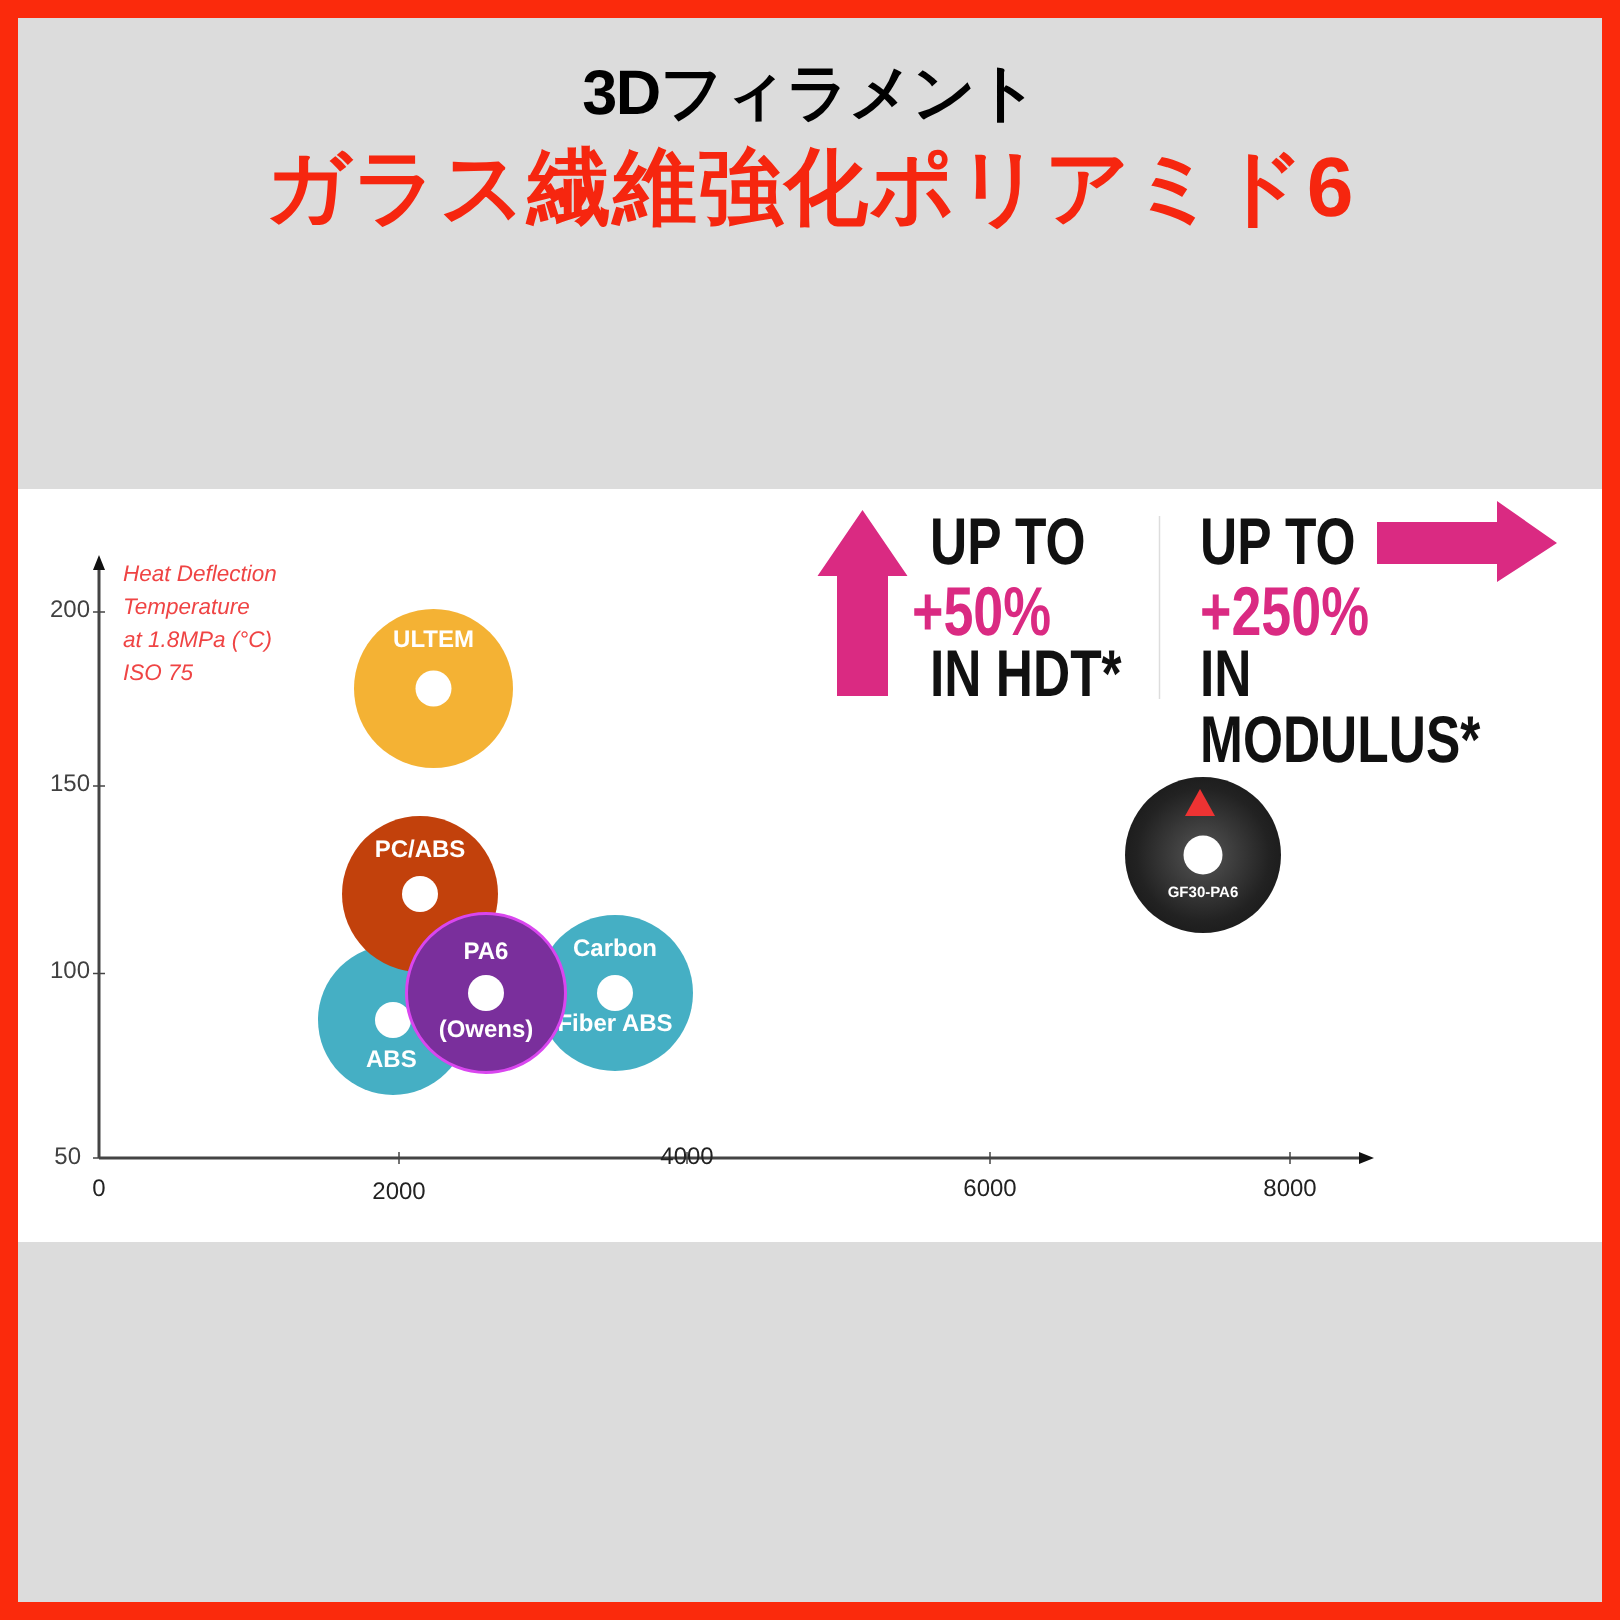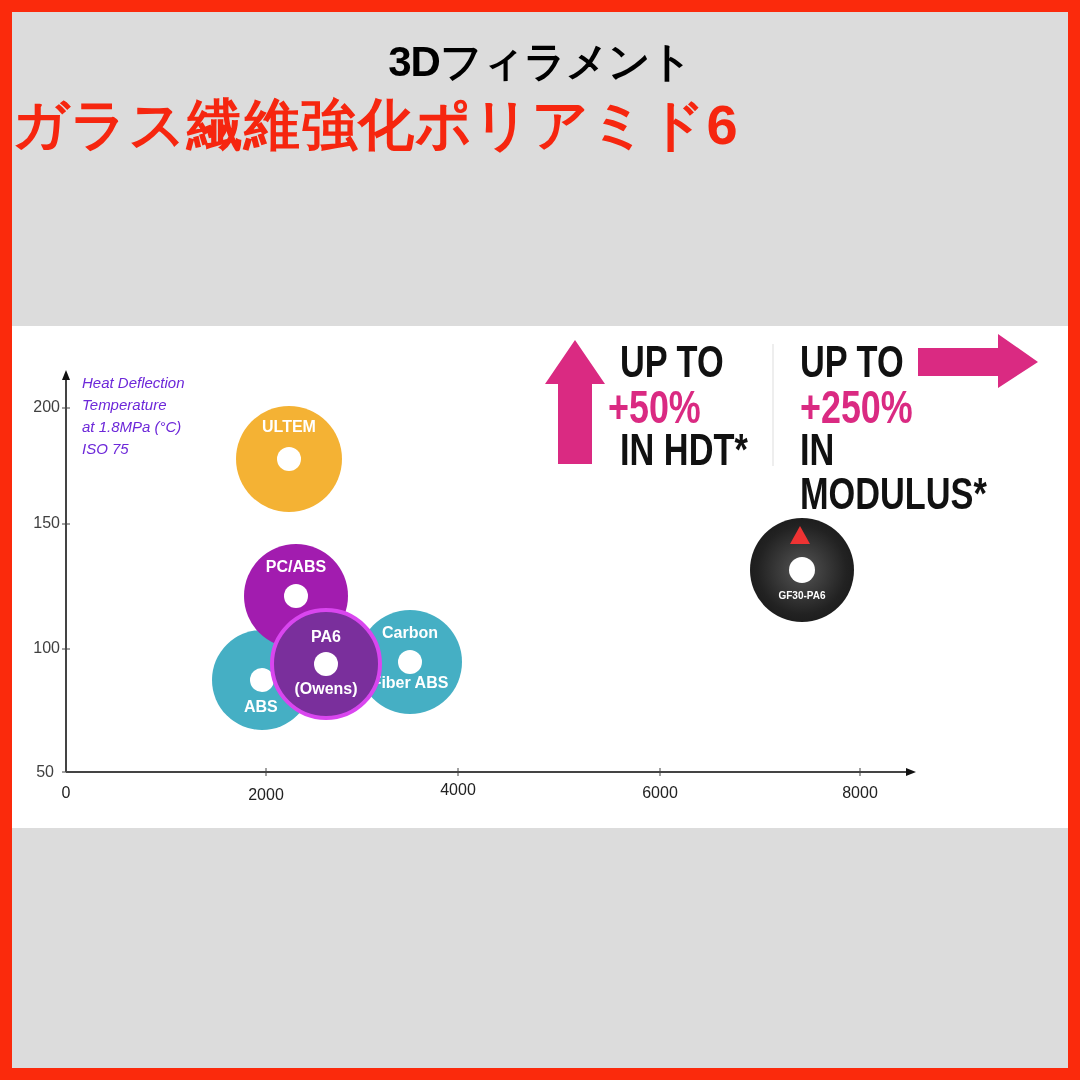--- a/index.html
+++ b/index.html
@@ -1,24 +1,24 @@
 <!DOCTYPE html>
 <html><head>
 <meta charset="utf-8">
 <style>
   html,body{margin:0;padding:0;}
   body{width:1080px;height:1080px;background:#fb2a0c;position:relative;overflow:hidden;font-family:"Liberation Sans",sans-serif;}
   .frame{position:absolute;left:12px;top:12px;width:1056px;height:1056px;background:#dcdcdc;}
   .title1{position:absolute;left:0;right:0;top:22px;text-align:center;font-size:42px;font-weight:bold;color:#000;letter-spacing:-1px;}
-  .title2{position:absolute;left:0;right:0;top:76px;font-size:56px;font-weight:bold;color:#f6260f;letter-spacing:1px;}
+  .title2{position:absolute;left:0;right:0;top:76px;text-align:center;font-size:56px;font-weight:bold;color:#f6260f;letter-spacing:1px;}
   .panel{position:absolute;left:12px;top:326px;width:1056px;height:502px;background:#fff;}
   .abs{position:absolute;}
   .ytick{position:absolute;font-size:16px;color:#404040;text-align:right;width:40px;}
   .xtick{position:absolute;font-size:16px;color:#222;width:60px;text-align:center;}
-  .axlabel{position:absolute;font-style:italic;font-size:15px;color:#6d28d9;line-height:22px;}
+  .axlabel{position:absolute;font-style:italic;font-size:15px;color:#ef4444;line-height:22px;}
   .disc{position:absolute;border-radius:50%;display:flex;align-items:center;justify-content:center;}
   .hole{position:absolute;width:24px;height:24px;border-radius:50%;background:#fff;}
   .dlabel{position:absolute;color:#fff;font-weight:bold;font-size:16px;text-align:right;white-space:nowrap;}
   .big{position:absolute;font-weight:bold;font-family:"Liberation Sans",sans-serif;line-height:1;transform:scaleX(0.78);transform-origin:left top;}
   .note{position:absolute;font-size:9px;font-style:italic;color:#555;line-height:13px;}
 </style>
 </head>
 <body>
 
 <div class="frame">
@@ -51,53 +51,53 @@
     <polygon points="906,22 986,22 986,8 1026,36 986,62 986,50 906,50" fill="#da2a82"></polygon>
   </svg>
 
   <div class="ytick" style="left:8px;top:72px">200</div>
   <div class="ytick" style="left:8px;top:188px">150</div>
   <div class="ytick" style="left:8px;top:313px">100</div>
   <div class="ytick" style="left:2px;top:437px">50</div>
 
   <div class="xtick" style="left:24px;top:458px">0</div>
   <div class="xtick" style="left:224px;top:460px">2000</div>
-  <div class="xtick" style="left:416px;top:455px">4000</div>
+  <div class="xtick" style="left:416px;top:437px">4000</div>
   <div class="xtick" style="left:618px;top:458px">6000</div>
   <div class="xtick" style="left:818px;top:458px">8000</div>
 
   <div class="axlabel" style="left:70px;top:46px">
     <div>Heat Deflection</div>
     <div>Temperature</div>
     <div>at 1.8MPa (°C)</div>
     <div>ISO 75</div>
   </div>
 
   <div class="disc" style="left:224px;top:80px;width:106px;height:106px;background:#f4b234">
     <div class="hole"></div>
     <div class="dlabel" style="top:12px">ULTEM</div>
   </div>
 
   <div class="disc" style="left:200px;top:304px;width:100px;height:100px;background:#45afc4">
     <div class="hole"></div>
     <div class="dlabel" style="top:68px;left:32px">ABS</div>
   </div>
 
-  <div class="disc" style="left:232px;top:218px;width:104px;height:104px;background:#a21caf">
+  <div class="disc" style="left:216px;top:218px;width:104px;height:104px;background:#c2410c">
     <div class="hole"></div>
     <div class="dlabel" style="top:14px">PC/ABS</div>
   </div>
 
   <div class="disc" style="left:346px;top:284px;width:104px;height:104px;background:#45afc4">
     <div class="hole"></div>
     <div class="dlabel" style="top:14px">Carbon</div>
     <div class="dlabel" style="top:64px">Fiber ABS</div>
   </div>
 
-  <div class="disc" style="left:258px;top:282px;width:104px;height:104px;background:#7a2f9c;border:4px solid #d946ef">
+  <div class="disc" style="left:258px;top:282px;width:104px;height:104px;background:#7a2f9c;border:2px solid #d946ef">
     <div class="hole"></div>
     <div class="dlabel" style="top:16px">PA6</div>
     <div class="dlabel" style="top:68px">(Owens)</div>
   </div>
 
   <div class="disc" style="left:738px;top:192px;width:104px;height:104px;background:radial-gradient(circle,#555 0,#222 60%,#111 100%)">
     <div class="hole" style="width:26px;height:26px"></div>
     <div class="abs" style="top:8px;left:40px;width:20px;height:18px;background:#e33;clip-path:polygon(50% 0,100% 100%,0 100%)"></div>
     <div class="dlabel" style="top:72px;font-size:10px">GF30-PA6</div>
   </div>

